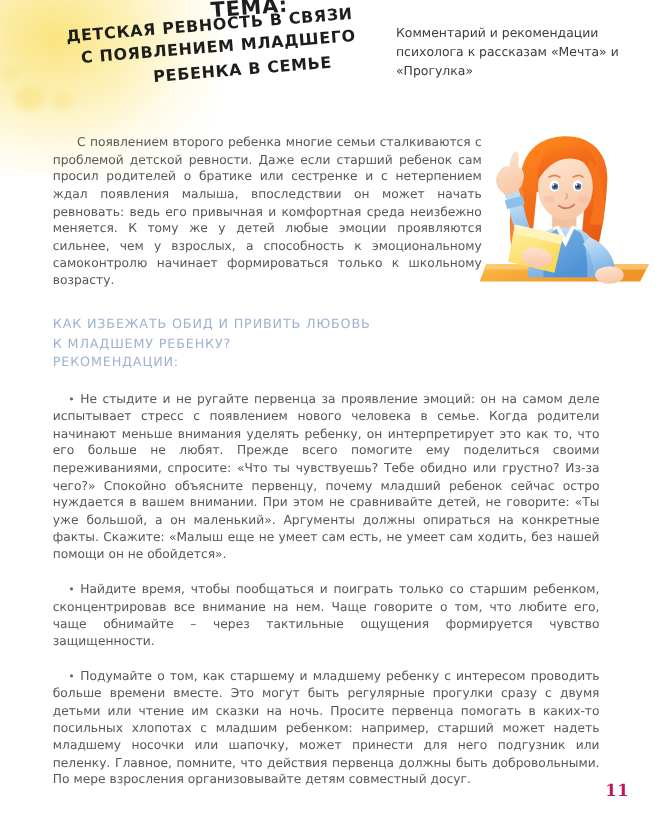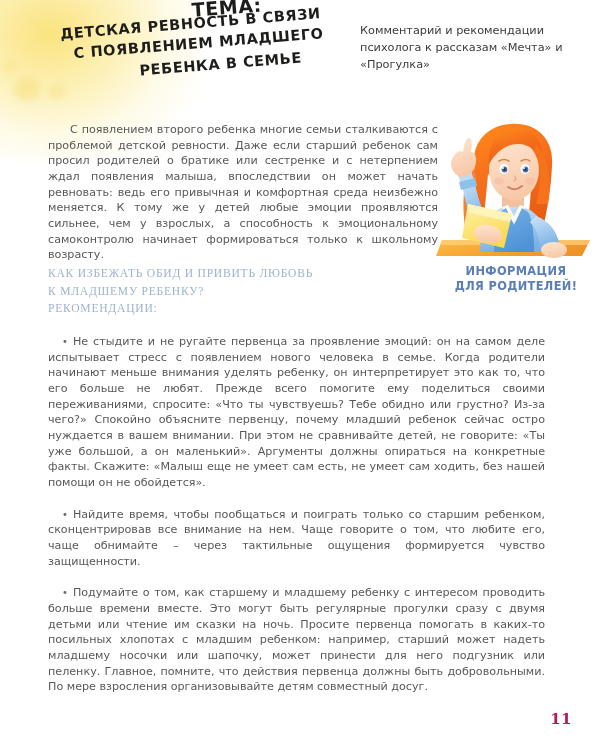--- a/index.html
+++ b/index.html
@@ -119,31 +119,30 @@
     font-size: 11.15px;
     line-height: 1.405;
     text-align: justify;
     text-justify: inter-word;
     color: #585858;
     margin: 0;
   }
   .para.intro {
     width: 390px;
     text-indent: 22px;
-    margin-bottom: 2px;
+    margin-bottom: 23px;
   }
   .heading-blue {
     font-size: 11.6px;
     line-height: 1.52;
     color: #9fb3cf;
     letter-spacing: 0.75px;
     margin: 0 0 9px 0;
     width: 390px;
     text-transform: uppercase;
-    font-family: Liberation Serif, serif;
   }
   .heading-blue span { display: block; white-space: nowrap; }
 
   .bullet-para {
     font-size: 11.15px;
     line-height: 1.405;
     text-align: justify;
     text-justify: inter-word;
     color: #585858;
     margin: 16px 0 1px 0;
@@ -296,24 +295,20 @@
     <path d="M67 49 Q72 46 77 49" stroke="#d08a4e" stroke-width="1.5" fill="none" stroke-linecap="round"></path>
     <path d="M89 49 Q94 46 98 49" stroke="#d08a4e" stroke-width="1.5" fill="none" stroke-linecap="round"></path>
 
     <path d="M83 64 Q85 68 82 69" stroke="#e0a888" stroke-width="1.3" fill="none" stroke-linecap="round"></path>
     <path d="M76 75 Q83 80 90 74" stroke="#d4766b" stroke-width="1.7" fill="none" stroke-linecap="round"></path>
 
     <ellipse cx="67" cy="69" rx="5" ry="3.4" fill="#f9b6a4" opacity="0.5"></ellipse>
     <ellipse cx="98" cy="69" rx="5" ry="3.4" fill="#f9b6a4" opacity="0.5"></ellipse>
   </svg>
 
-  <div class="illus-badge">
-    <span>ИНФОРМАЦИЯ</span>
-    <span>ДЛЯ РОДИТЕЛЕЙ!</span>
-  </div>
 </div>
 
 <div class="content">
 
   <p class="para intro">С появлением второго ребенка многие семьи сталкиваются с проблемой детской ревности. Даже если старший ребенок сам просил родителей о братике или сестренке и с нетерпением ждал появления малыша, впоследствии он может начать ревновать: ведь его привычная и комфортная среда неизбежно меняется. К тому же у детей любые эмоции проявляются сильнее, чем у взрослых, а способность к эмоциональному самоконтролю начинает формироваться только к школьному возрасту.</p>
 
   <div class="heading-blue">
     <span>КАК ИЗБЕЖАТЬ ОБИД И ПРИВИТЬ ЛЮБОВЬ</span>
     <span>К МЛАДШЕМУ РЕБЕНКУ?</span>
     <span>РЕКОМЕНДАЦИИ:</span>

